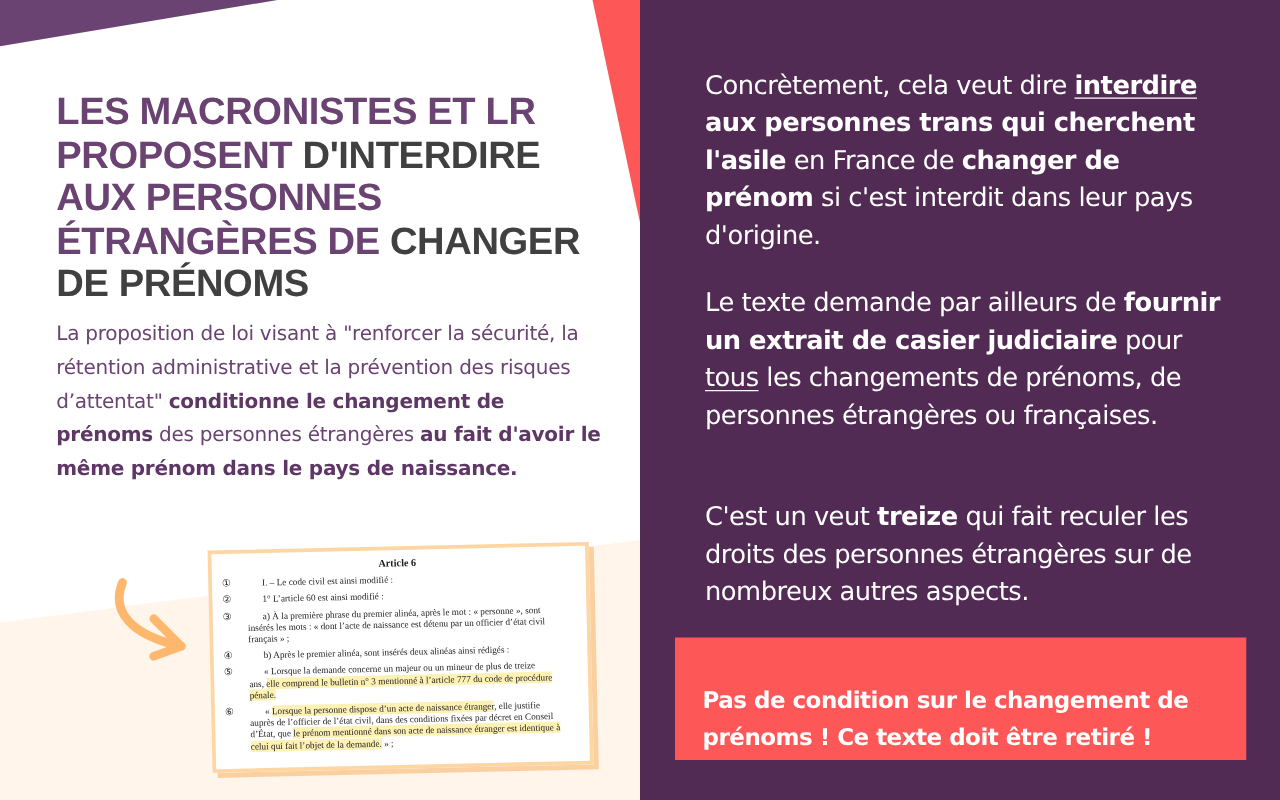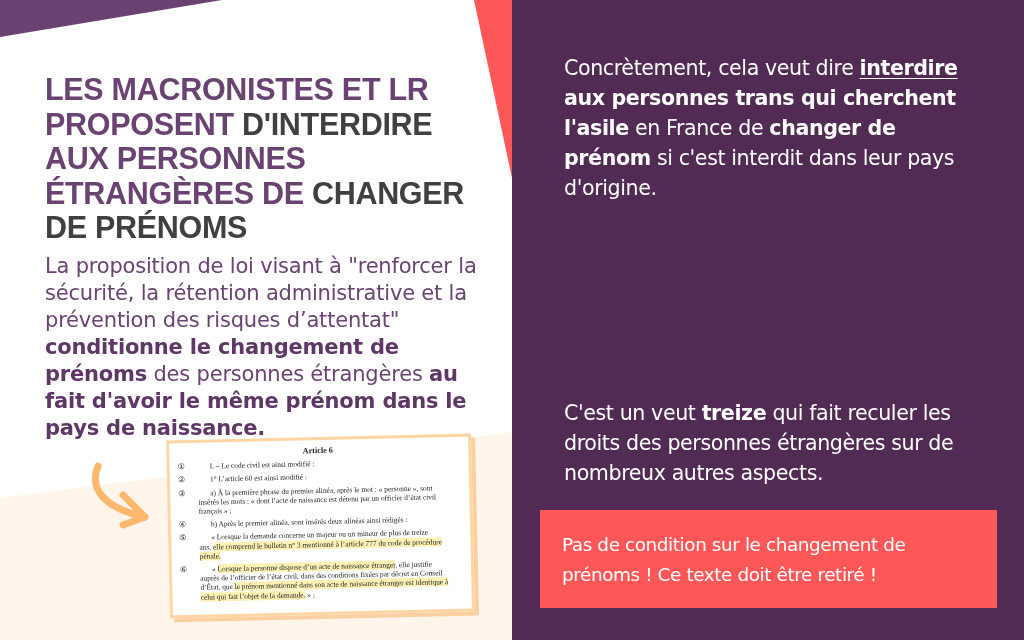--- a/index.html
+++ b/index.html
@@ -18,21 +18,21 @@
   .headline {
     position:absolute; left:45px; top:72px; width:440px;
     font-family:"Liberation Sans", sans-serif; font-weight:700;
     font-size:30.5px; line-height:34.5px; color:#6a4372; letter-spacing:-0.3px;
     text-transform:uppercase;
   }
   .headline .accent { color:#404040; }
 
   .intro {
     position:absolute; left:45px; top:253px; width:440px;
-    font-family:"DejaVu Sans", sans-serif; font-size:21px; line-height:27px;
+    font-family:"DejaVu Sans", sans-serif; font-size:16px; line-height:27px;
     color:#6a4372; letter-spacing:-0.2px;
   }
   .intro b { font-weight:700; color:#5e3766; }
 
   
   .doc {
     position:absolute; left:168px; top:437px; width:305px; height:178px;
     background:#ffffff; border:3px solid #fdd6a4;
     transform:rotate(-1.3deg); transform-origin:center;
     box-shadow:4px 4px 0 #fbd0a0;
@@ -59,22 +59,22 @@
   .rtext u { text-decoration:underline; text-decoration-thickness:1px; text-underline-offset:3px; }
   .r1 { top:53px; }
   .r2 { top:227px; }
   .r3 { top:398px; }
 
   .cta {
     position:absolute; left:540px; top:510px; width:457px; height:98px;
     background:#fe5757; padding:20px 22px 0 22px;
   }
   .cta-text {
-    font-family:"DejaVu Sans", sans-serif; font-weight:400; font-size:18.4px; line-height:30px;
-    color:#ffffff; letter-spacing:-0.4px;
+    font-family:"DejaVu Sans", sans-serif; font-weight:700; font-size:18.4px; line-height:30px;
+    color:#ffffff; letter-spacing:-0.4px;margin-top:16px;
   }
 </style>
 </head>
 <body>
 
 <div class="canvas">
 
   <svg class="deco-svg" viewBox="0 0 1024 640">
 
     <polygon points="0,498 512,432 512,640 0,640" fill="#fff5ea"></polygon>
@@ -122,20 +122,21 @@
     </div>
     <div class="para">
       <span class="num">⑥</span>
       <span class="indent"><span>« </span><span class="hl">Lorsque la personne dispose d’un acte de naissance étranger</span><span>, elle justifie</span></span>
       <span class="line"><span>auprès de l’officier de l’état civil, dans des conditions fixées par décret en Conseil d’État, que </span><span class="hl">le prénom mentionné dans son acte de naissance étranger est identique à celui qui fait l’objet de la demande.</span><span> » ;</span></span>
     </div>
   </div>
 
   <p class="rtext r1"><span>Concrètement, cela veut dire </span><b><u>interdire</u></b><b> aux personnes trans qui cherchent l'asile</b><span> en France de </span><b>changer de prénom</b><span> si c'est interdit dans leur pays d'origine.</span></p>
 
+  <p class="rtext r2"><span>Le texte demande par ailleurs de </span><b>fournir un extrait de casier judiciaire</b><span> pour </span><u>tous</u><span> les changements de prénoms, de personnes étrangères ou françaises.</span></p>
 
   <p class="rtext r3"><span>C'est un veut </span><b>treize</b><span> qui fait reculer les droits des personnes étrangères sur de nombreux autres aspects.</span></p>
 
   <div class="cta">
     <p class="cta-text">Pas de condition sur le changement de prénoms ! Ce texte doit être retiré !</p>
   </div>
 
 </div>
 
 </body></html>

